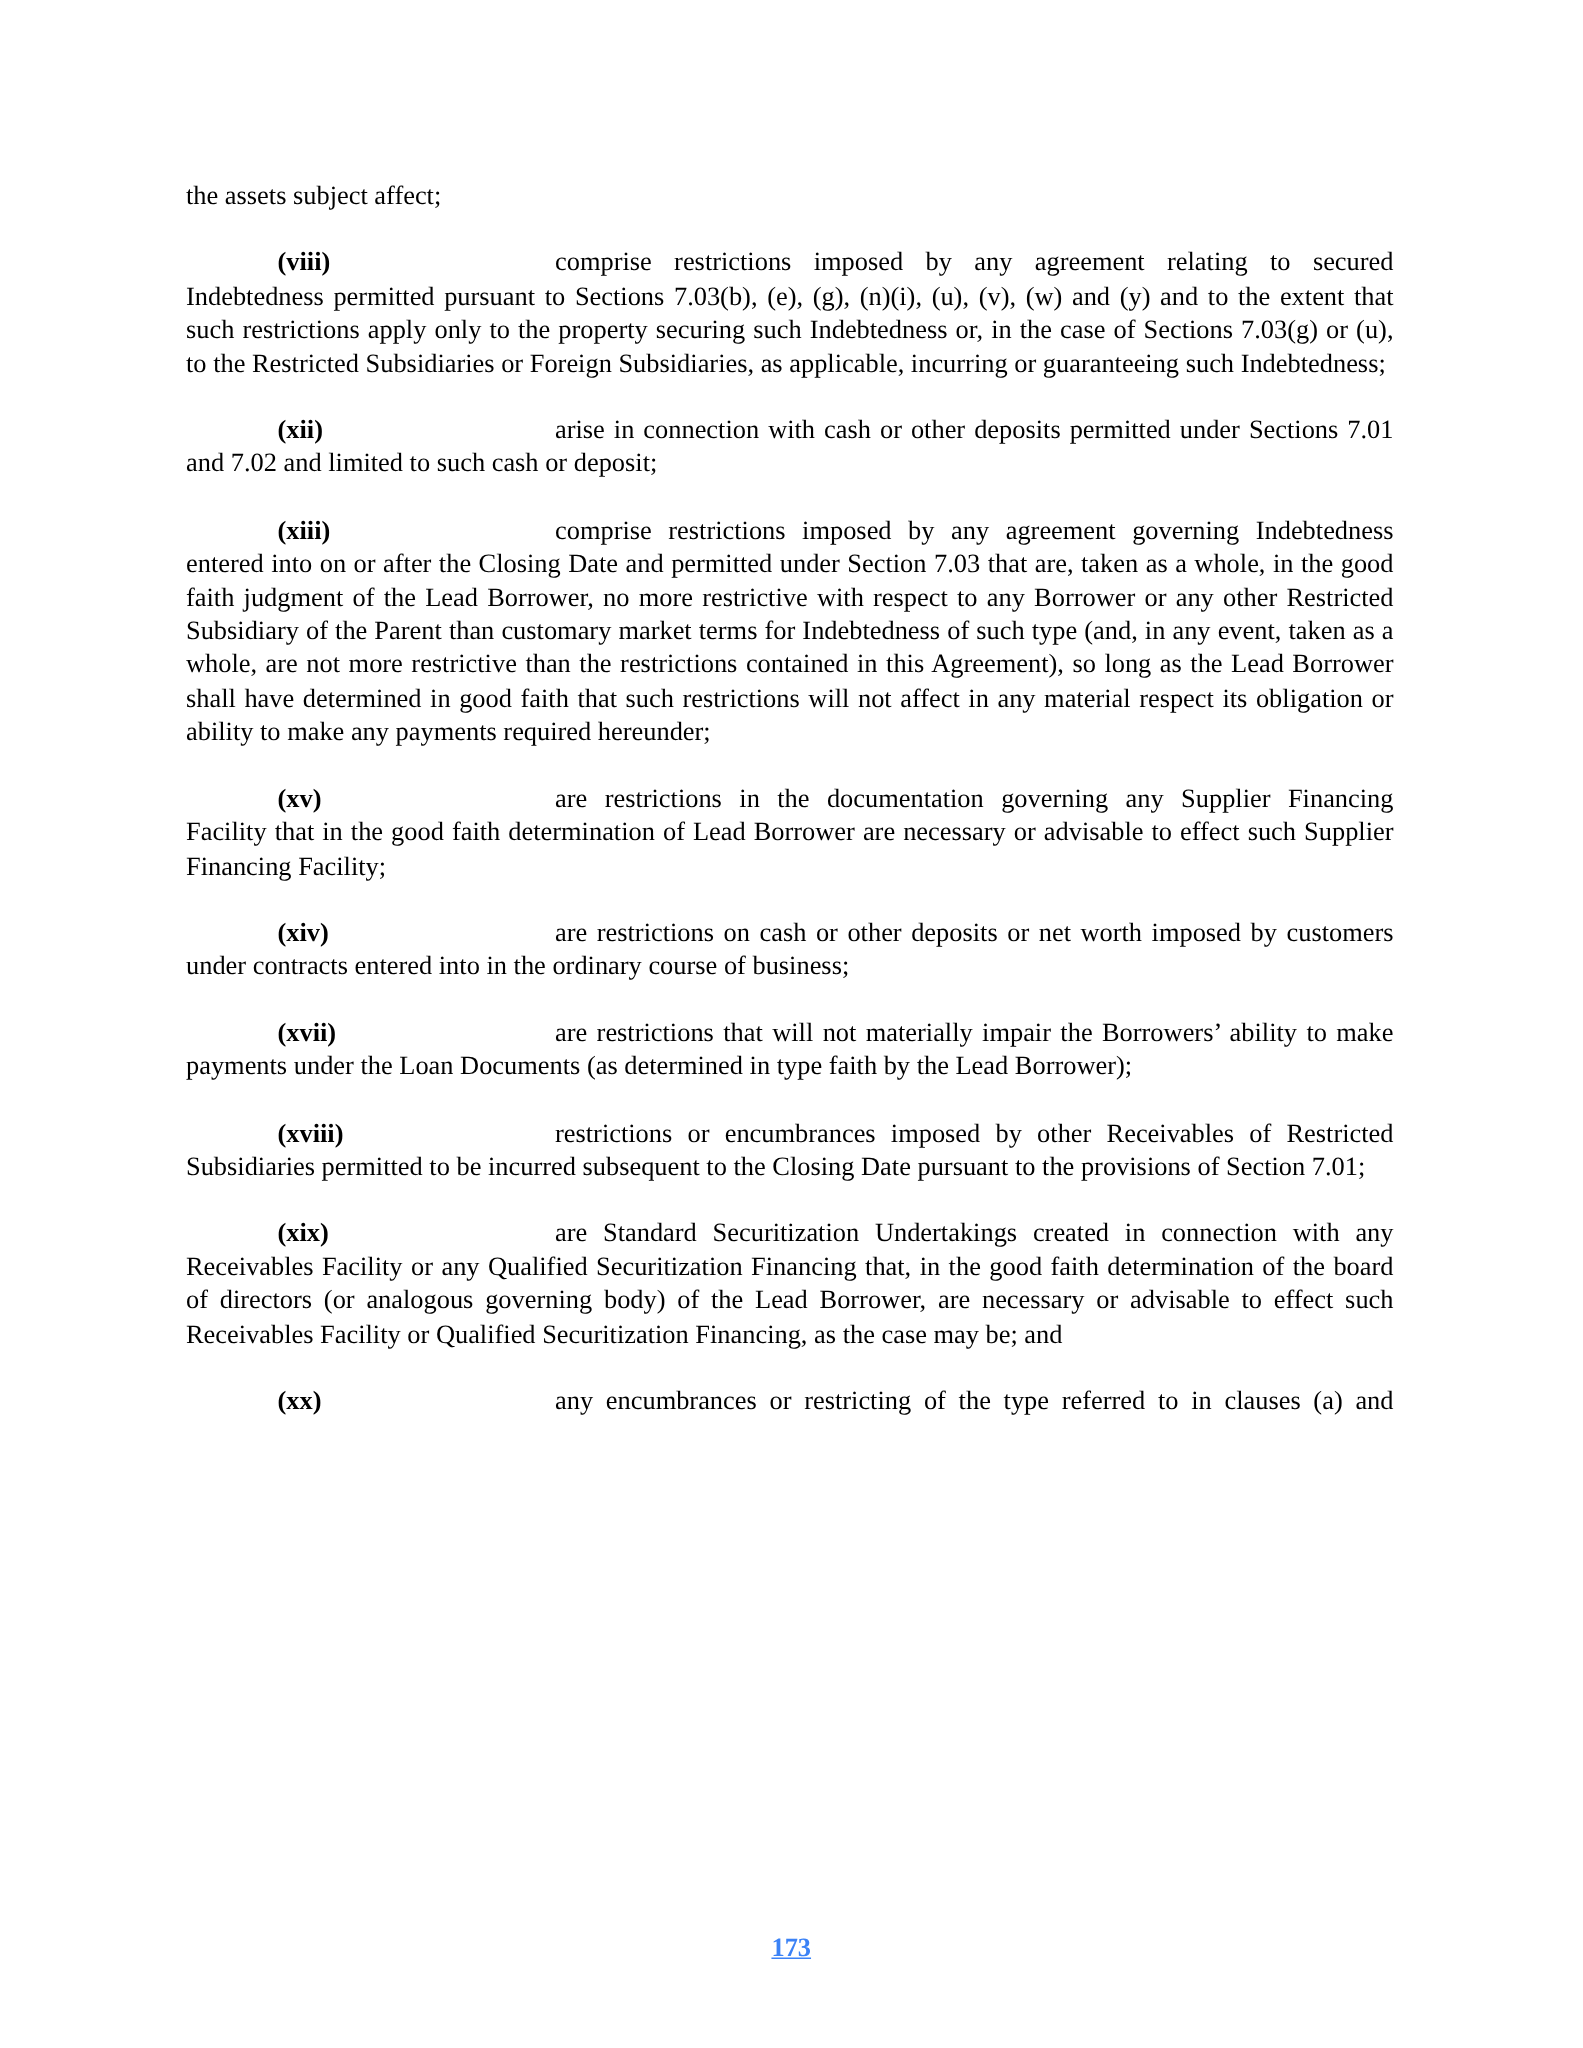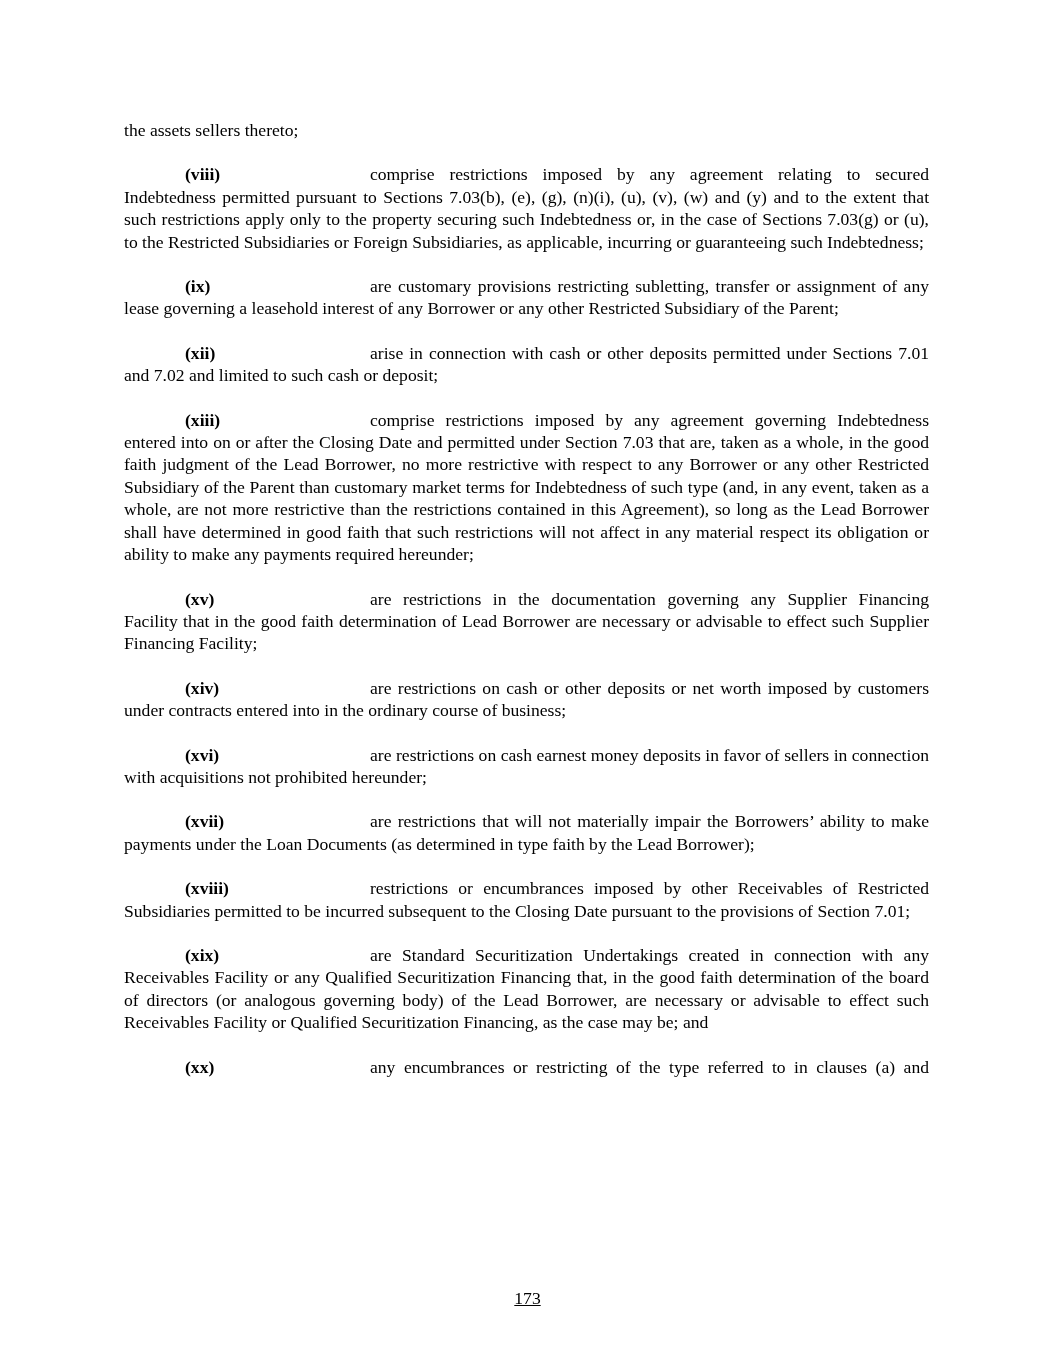--- a/index.html
+++ b/index.html
@@ -44,39 +44,38 @@
   .uline {
   }
   .page-footer {
     position: absolute;
     left: 0;
     right: 0;
     bottom: 56px;
     text-align: center;
   }
   .page-number {
-    color: #000000;
+    color: #3b82f6;
     font-size: 17.6px;
     text-decoration: underline;
     cursor: pointer;
+    font-weight: bold;
   }
 </style>
 </head>
 <body>
 
 <div class="page">
   <div>
-      <p class="para no-label"><span>the assets sellers thereto;</span></p>
+      <p class="para no-label"><span>the assets subject affect;</span></p>
       <p class="para"><span class="plabel">(viii)</span><span>comprise restrictions imposed by any agreement relating to secured Indebtedness permitted pursuant to </span><span class="uline">Sections 7.03(b)</span><span>, </span><span class="uline">(e)</span><span>, </span><span class="uline">(g)</span><span>, </span><span class="uline">(n)(i)</span><span>, </span><span class="uline">(u)</span><span>, </span><span class="uline">(v)</span><span>, </span><span class="uline">(w)</span><span> and </span><span class="uline">(y)</span><span> and to the extent that such restrictions apply only to the property securing such Indebtedness or, in the case of </span><span class="uline">Sections 7.03(g)</span><span> or </span><span class="uline">(u)</span><span>, to the Restricted Subsidiaries or Foreign Subsidiaries, as applicable, incurring or guaranteeing such Indebtedness;</span></p>
-      <p class="para"><span class="plabel">(ix)</span><span>are customary provisions restricting subletting, transfer or assignment of any lease governing a leasehold interest of any Borrower or any other Restricted Subsidiary of the Parent;</span></p>
       <p class="para"><span class="plabel">(xii)</span><span>arise in connection with cash or other deposits permitted under </span><span class="uline">Sections 7.01</span><span> and </span><span class="uline">7.02</span><span> and limited to such cash or deposit;</span></p>
       <p class="para"><span class="plabel">(xiii)</span><span>comprise restrictions imposed by any agreement governing Indebtedness entered into on or after the Closing Date and permitted under </span><span class="uline">Section 7.03</span><span> that are, taken as a whole, in the good faith judgment of the Lead Borrower, no more restrictive with respect to any Borrower or any other Restricted Subsidiary of the Parent than customary market terms for Indebtedness of such type (and, in any event, taken as a whole, are not more restrictive than the restrictions contained in this Agreement), so long as the Lead Borrower shall have determined in good faith that such restrictions will not affect in any material respect its obligation or ability to make any payments required hereunder;</span></p>
       <p class="para"><span class="plabel">(xv)</span><span>are restrictions in the documentation governing any Supplier Financing Facility that in the good faith determination of Lead Borrower are necessary or advisable to effect such Supplier Financing Facility;</span></p>
       <p class="para"><span class="plabel">(xiv)</span><span>are restrictions on cash or other deposits or net worth imposed by customers under contracts entered into in the ordinary course of business;</span></p>
-      <p class="para"><span class="plabel">(xvi)</span><span>are restrictions on cash earnest money deposits in favor of sellers in connection with acquisitions not prohibited hereunder;</span></p>
       <p class="para"><span class="plabel">(xvii)</span><span>are restrictions that will not materially impair the Borrowers’ ability to make payments under the Loan Documents (as determined in type faith by the Lead Borrower);</span></p>
       <p class="para"><span class="plabel">(xviii)</span><span>restrictions or encumbrances imposed by other Receivables of Restricted Subsidiaries permitted to be incurred subsequent to the Closing Date pursuant to the provisions of </span><span class="uline">Section 7.01</span><span>;</span></p>
       <p class="para"><span class="plabel">(xix)</span><span>are Standard Securitization Undertakings created in connection with any Receivables Facility or any Qualified Securitization Financing that, in the good faith determination of the board of directors (or analogous governing body) of the Lead Borrower, are necessary or advisable to effect such Receivables Facility or Qualified Securitization Financing, as the case may be; and</span></p>
       <p class="para force-justify"><span class="plabel">(xx)</span><span>any encumbrances or restricting of the type referred to in </span><span class="uline">clauses (a)</span><span> and</span></p>
     </div>
   <div class="page-footer">
     <span class="page-number">173</span>
   </div>
 </div>
 

